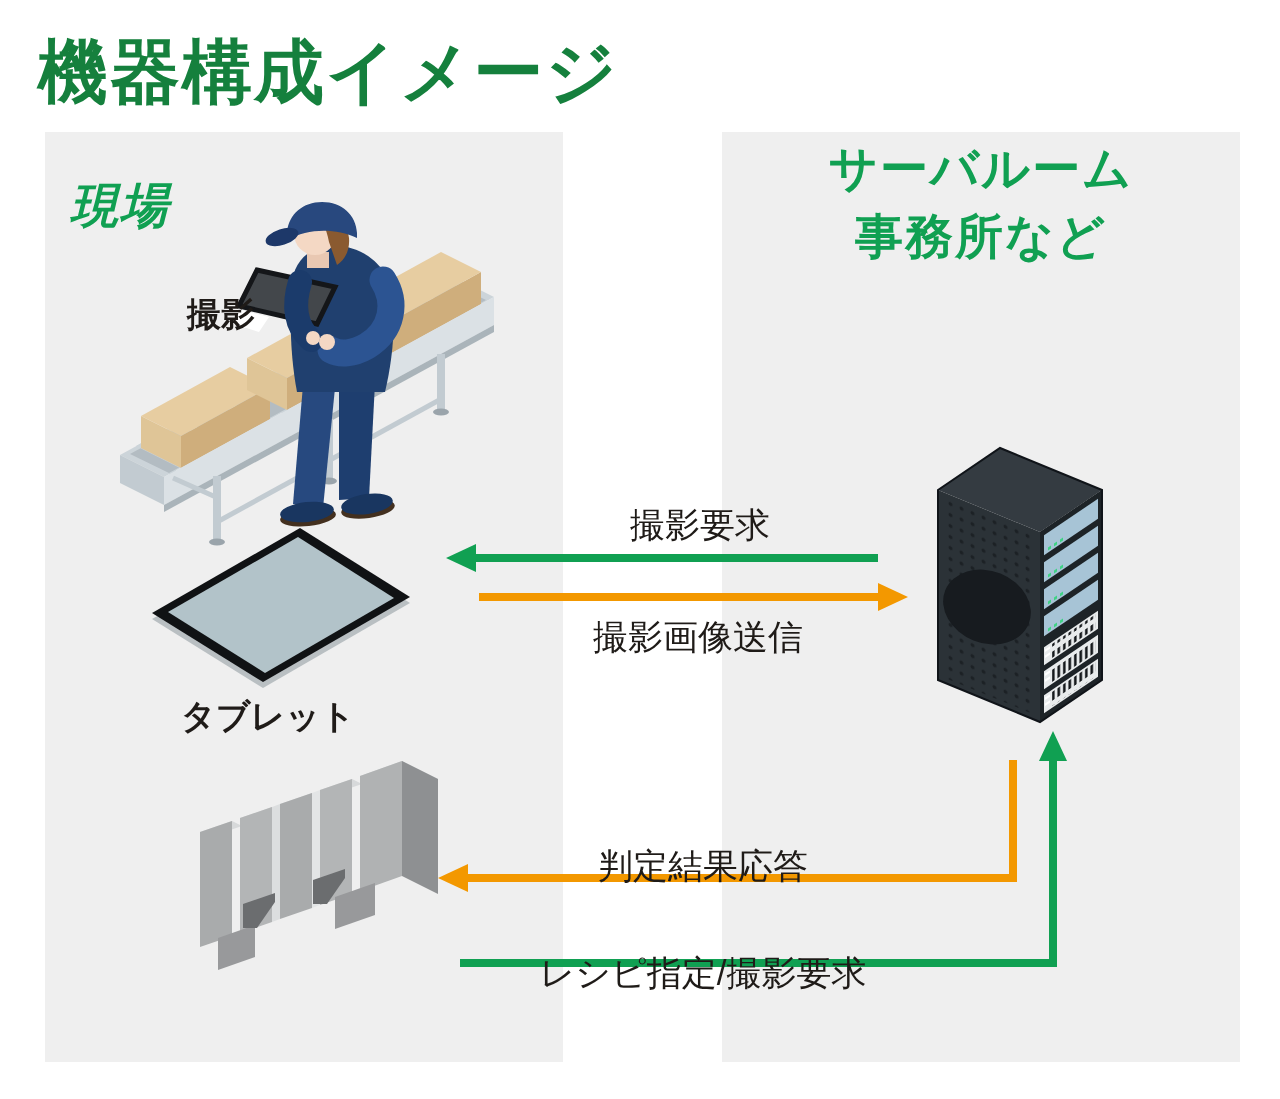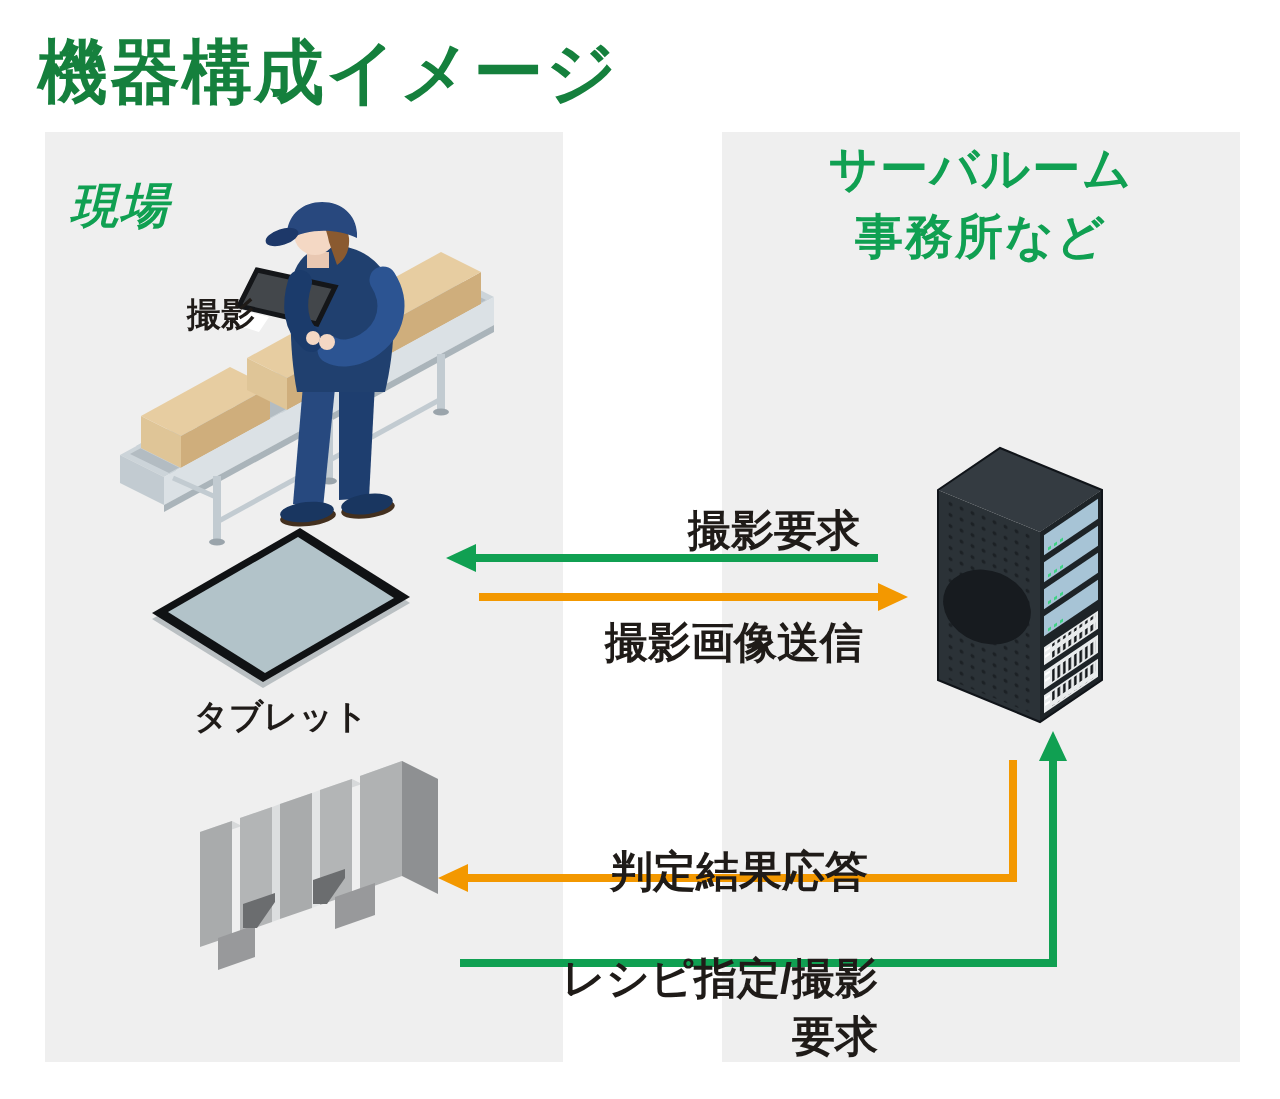--- a/index.html
+++ b/index.html
@@ -11,21 +11,21 @@
   .page-title{
     left:38px;top:26px;font-size:70px;font-weight:800;letter-spacing:2px;color:#15803d;
   }
   .panel{background:#efefef;width:518px;height:930px;top:132px;}
   .panel-site{left:45px;}
   .panel-server{left:722px;}
   .zone-heading{font-size:48px;font-weight:800;color:#10a052;letter-spacing:2px;}
   .zone-heading-site{left:70px;top:174px;font-style:italic;}
   .zone-heading-server{left:722px;top:135px;width:518px;text-align:center;line-height:1.42;}
   .dev-label{font-size:34px;font-weight:700;color:#1f1b18;}
-  .arrow-label{font-size:43px;font-weight:700;color:#1f1b18;text-align:right;}
+  .arrow-label{font-size:35px;font-weight:400;color:#1f1b18;text-align:center;}
   svg{display:block;}
 </style>
 </head>
 <body>
 
 <div class="stage">
 
   <div class="abs page-title">機器構成イメージ</div>
 
   <div class="abs panel panel-site"></div>
@@ -109,21 +109,21 @@
     </g>
   </svg>
 
   <div class="abs dev-label" style="left:163px;top:292px;margin-left:24px;">撮影</div>
 
   <svg class="abs" style="left:140px;top:515px;" width="280" height="220" viewBox="0 0 280 220">
     <polygon points="160,19 270,88 123,173 12,104" fill="#b9bfc2"></polygon>
     <polygon points="160,13 270,82 123,167 12,98" fill="#101214"></polygon>
     <polygon points="158,22 254,83 125,158 28,97" fill="#b2c3c9"></polygon>
   </svg>
-  <div class="abs dev-label" style="left:181px;top:694px;width:200px;text-align:center;">タブレット</div>
+  <div class="abs dev-label" style="left:181px;top:694px;width:200px;">タブレット</div>
 
   <svg class="abs" style="left:185px;top:752px;" width="290" height="250" viewBox="0 0 290 250">
 
     <polygon points="15,80 47,69 57,74 25,85" fill="#d7d9da"></polygon>
     <polygon points="15,80 47,69 47,184 15,195" fill="#a9abac"></polygon>
     <polygon points="55,66 87,55 97,60 65,71" fill="#d7d9da"></polygon>
     <polygon points="55,66 87,55 87,170 55,181" fill="#b3b5b6"></polygon>
     <polygon points="87,55 95,52 95,167 87,170" fill="#dcdedf"></polygon>
     <polygon points="95,52 127,41 137,46 105,57" fill="#d7d9da"></polygon>
     <polygon points="95,52 127,41 127,156 95,167" fill="#a9abac"></polygon>

